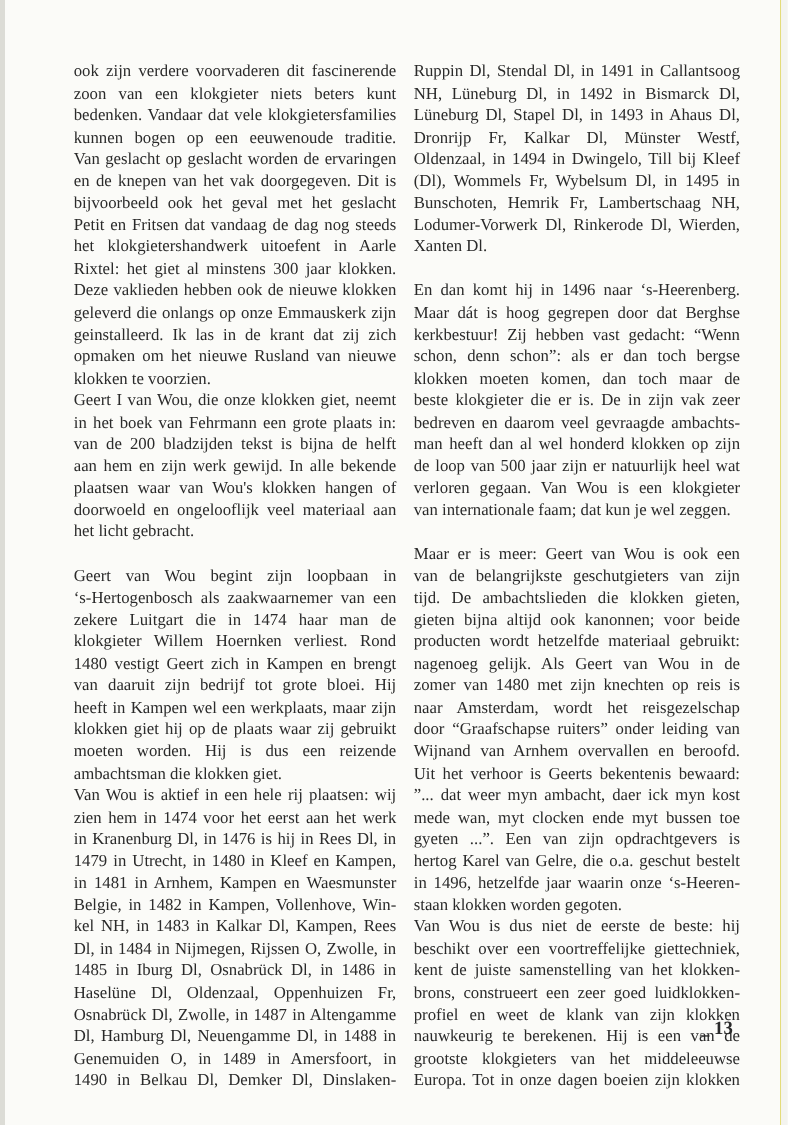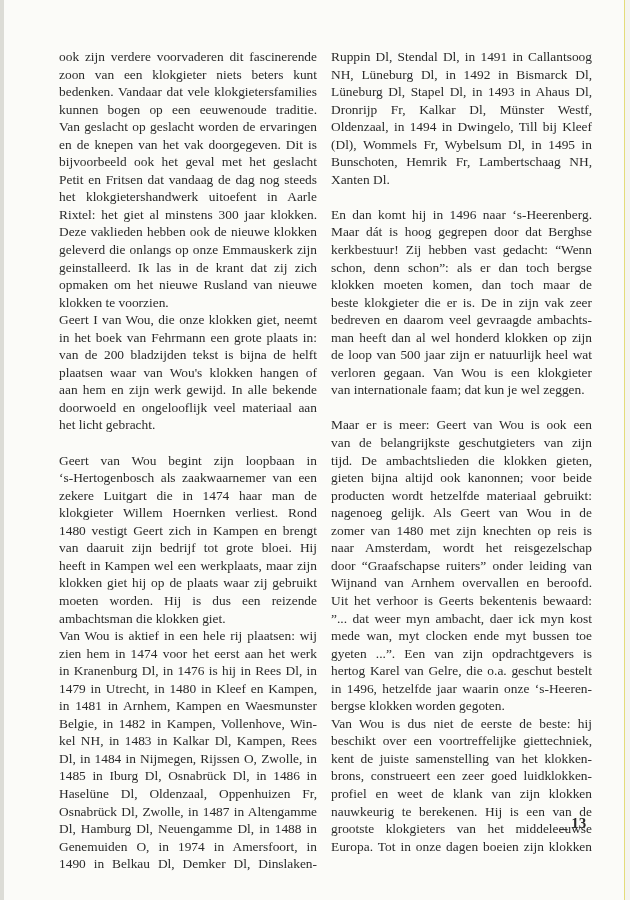--- a/index.html
+++ b/index.html
@@ -69,22 +69,22 @@
       <span class="line">Deze vaklieden hebben ook de nieuwe klokken</span>
       <span class="line">geleverd die onlangs op onze Emmauskerk zijn</span>
       <span class="line">geinstalleerd. Ik las in de krant dat zij zich</span>
       <span class="line">opmaken om het nieuwe Rusland van nieuwe</span>
       <span class="line last">klokken te voorzien.</span>
     </div>
     <div>
       <span class="line">Geert I van Wou, die onze klokken giet, neemt</span>
       <span class="line">in het boek van Fehrmann een grote plaats in:</span>
       <span class="line">van de 200 bladzijden tekst is bijna de helft</span>
+      <span class="line">aan hem en zijn werk gewijd. In alle bekende</span>
       <span class="line">plaatsen waar van Wou's klokken hangen of</span>
-      <span class="line">aan hem en zijn werk gewijd. In alle bekende</span>
       <span class="line">doorwoeld en ongelooflijk veel materiaal aan</span>
       <span class="line last">het licht gebracht.</span>
     </div>
     <span class="blank"></span>
     <div>
       <span class="line">Geert van Wou begint zijn loopbaan in</span>
       <span class="line">‘s-Hertogenbosch als zaakwaarnemer van een</span>
       <span class="line">zekere Luitgart die in 1474 haar man de</span>
       <span class="line">klokgieter Willem Hoernken verliest. Rond</span>
       <span class="line">1480 vestigt Geert zich in Kampen en brengt</span>
@@ -100,33 +100,34 @@
       <span class="line">in Kranenburg Dl, in 1476 is hij in Rees Dl, in</span>
       <span class="line">1479 in Utrecht, in 1480 in Kleef en Kampen,</span>
       <span class="line">in 1481 in Arnhem, Kampen en Waesmunster</span>
       <span class="line">Belgie, in 1482 in Kampen, Vollenhove, Win-</span>
       <span class="line">kel NH, in 1483 in Kalkar Dl, Kampen, Rees</span>
       <span class="line">Dl, in 1484 in Nijmegen, Rijssen O, Zwolle, in</span>
       <span class="line">1485 in Iburg Dl, Osnabrück Dl, in 1486 in</span>
       <span class="line">Haselüne Dl, Oldenzaal, Oppenhuizen Fr,</span>
       <span class="line">Osnabrück Dl, Zwolle, in 1487 in Altengamme</span>
       <span class="line">Dl, Hamburg Dl, Neuengamme Dl, in 1488 in</span>
-      <span class="line">Genemuiden O, in 1974 in Amersfoort, in</span>
+      <span class="line">Genemuiden O, in 1489 in Amersfoort, in</span>
       <span class="line">1490 in Belkau Dl, Demker Dl, Dinslaken-</span>
     </div>
   </div>
 <div class="column col-right" id="col-right">
     <div>
       <span class="line">Ruppin Dl, Stendal Dl, in 1491 in Callantsoog</span>
       <span class="line">NH, Lüneburg Dl, in 1492 in Bismarck Dl,</span>
       <span class="line">Lüneburg Dl, Stapel Dl, in 1493 in Ahaus Dl,</span>
       <span class="line">Dronrijp Fr, Kalkar Dl, Münster Westf,</span>
       <span class="line">Oldenzaal, in 1494 in Dwingelo, Till bij Kleef</span>
       <span class="line">(Dl), Wommels Fr, Wybelsum Dl, in 1495 in</span>
       <span class="line">Bunschoten, Hemrik Fr, Lambertschaag NH,</span>
+      <span class="line">Lodumer-Vorwerk Dl, Rinkerode Dl, Wierden,</span>
       <span class="line last">Xanten Dl.</span>
     </div>
     <span class="blank"></span>
     <div>
       <span class="line">En dan komt hij in 1496 naar ‘s-Heerenberg.</span>
       <span class="line">Maar dát is hoog gegrepen door dat Berghse</span>
       <span class="line">kerkbestuur! Zij hebben vast gedacht: “Wenn</span>
       <span class="line">schon, denn schon”: als er dan toch bergse</span>
       <span class="line">klokken moeten komen, dan toch maar de</span>
       <span class="line">beste klokgieter die er is. De in zijn vak zeer</span>
@@ -147,21 +148,21 @@
       <span class="line">zomer van 1480 met zijn knechten op reis is</span>
       <span class="line">naar Amsterdam, wordt het reisgezelschap</span>
       <span class="line">door “Graafschapse ruiters” onder leiding van</span>
       <span class="line">Wijnand van Arnhem overvallen en beroofd.</span>
       <span class="line">Uit het verhoor is Geerts bekentenis bewaard:</span>
       <span class="line">”... dat weer myn ambacht, daer ick myn kost</span>
       <span class="line">mede wan, myt clocken ende myt bussen toe</span>
       <span class="line">gyeten ...”. Een van zijn opdrachtgevers is</span>
       <span class="line">hertog Karel van Gelre, die o.a. geschut bestelt</span>
       <span class="line">in 1496, hetzelfde jaar waarin onze ‘s-Heeren-</span>
-      <span class="line last">bergse klokken worden gegoten.</span>
+      <span class="line last">staan klokken worden gegoten.</span>
     </div>
     <div>
       <span class="line">Van Wou is dus niet de eerste de beste: hij</span>
       <span class="line">beschikt over een voortreffelijke giettechniek,</span>
       <span class="line">kent de juiste samenstelling van het klokken-</span>
       <span class="line">brons, construeert een zeer goed luidklokken-</span>
       <span class="line">profiel en weet de klank van zijn klokken</span>
       <span class="line">nauwkeurig te berekenen. Hij is een van de</span>
       <span class="line">grootste klokgieters van het middeleeuwse</span>
       <span class="line">Europa. Tot in onze dagen boeien zijn klokken</span>

